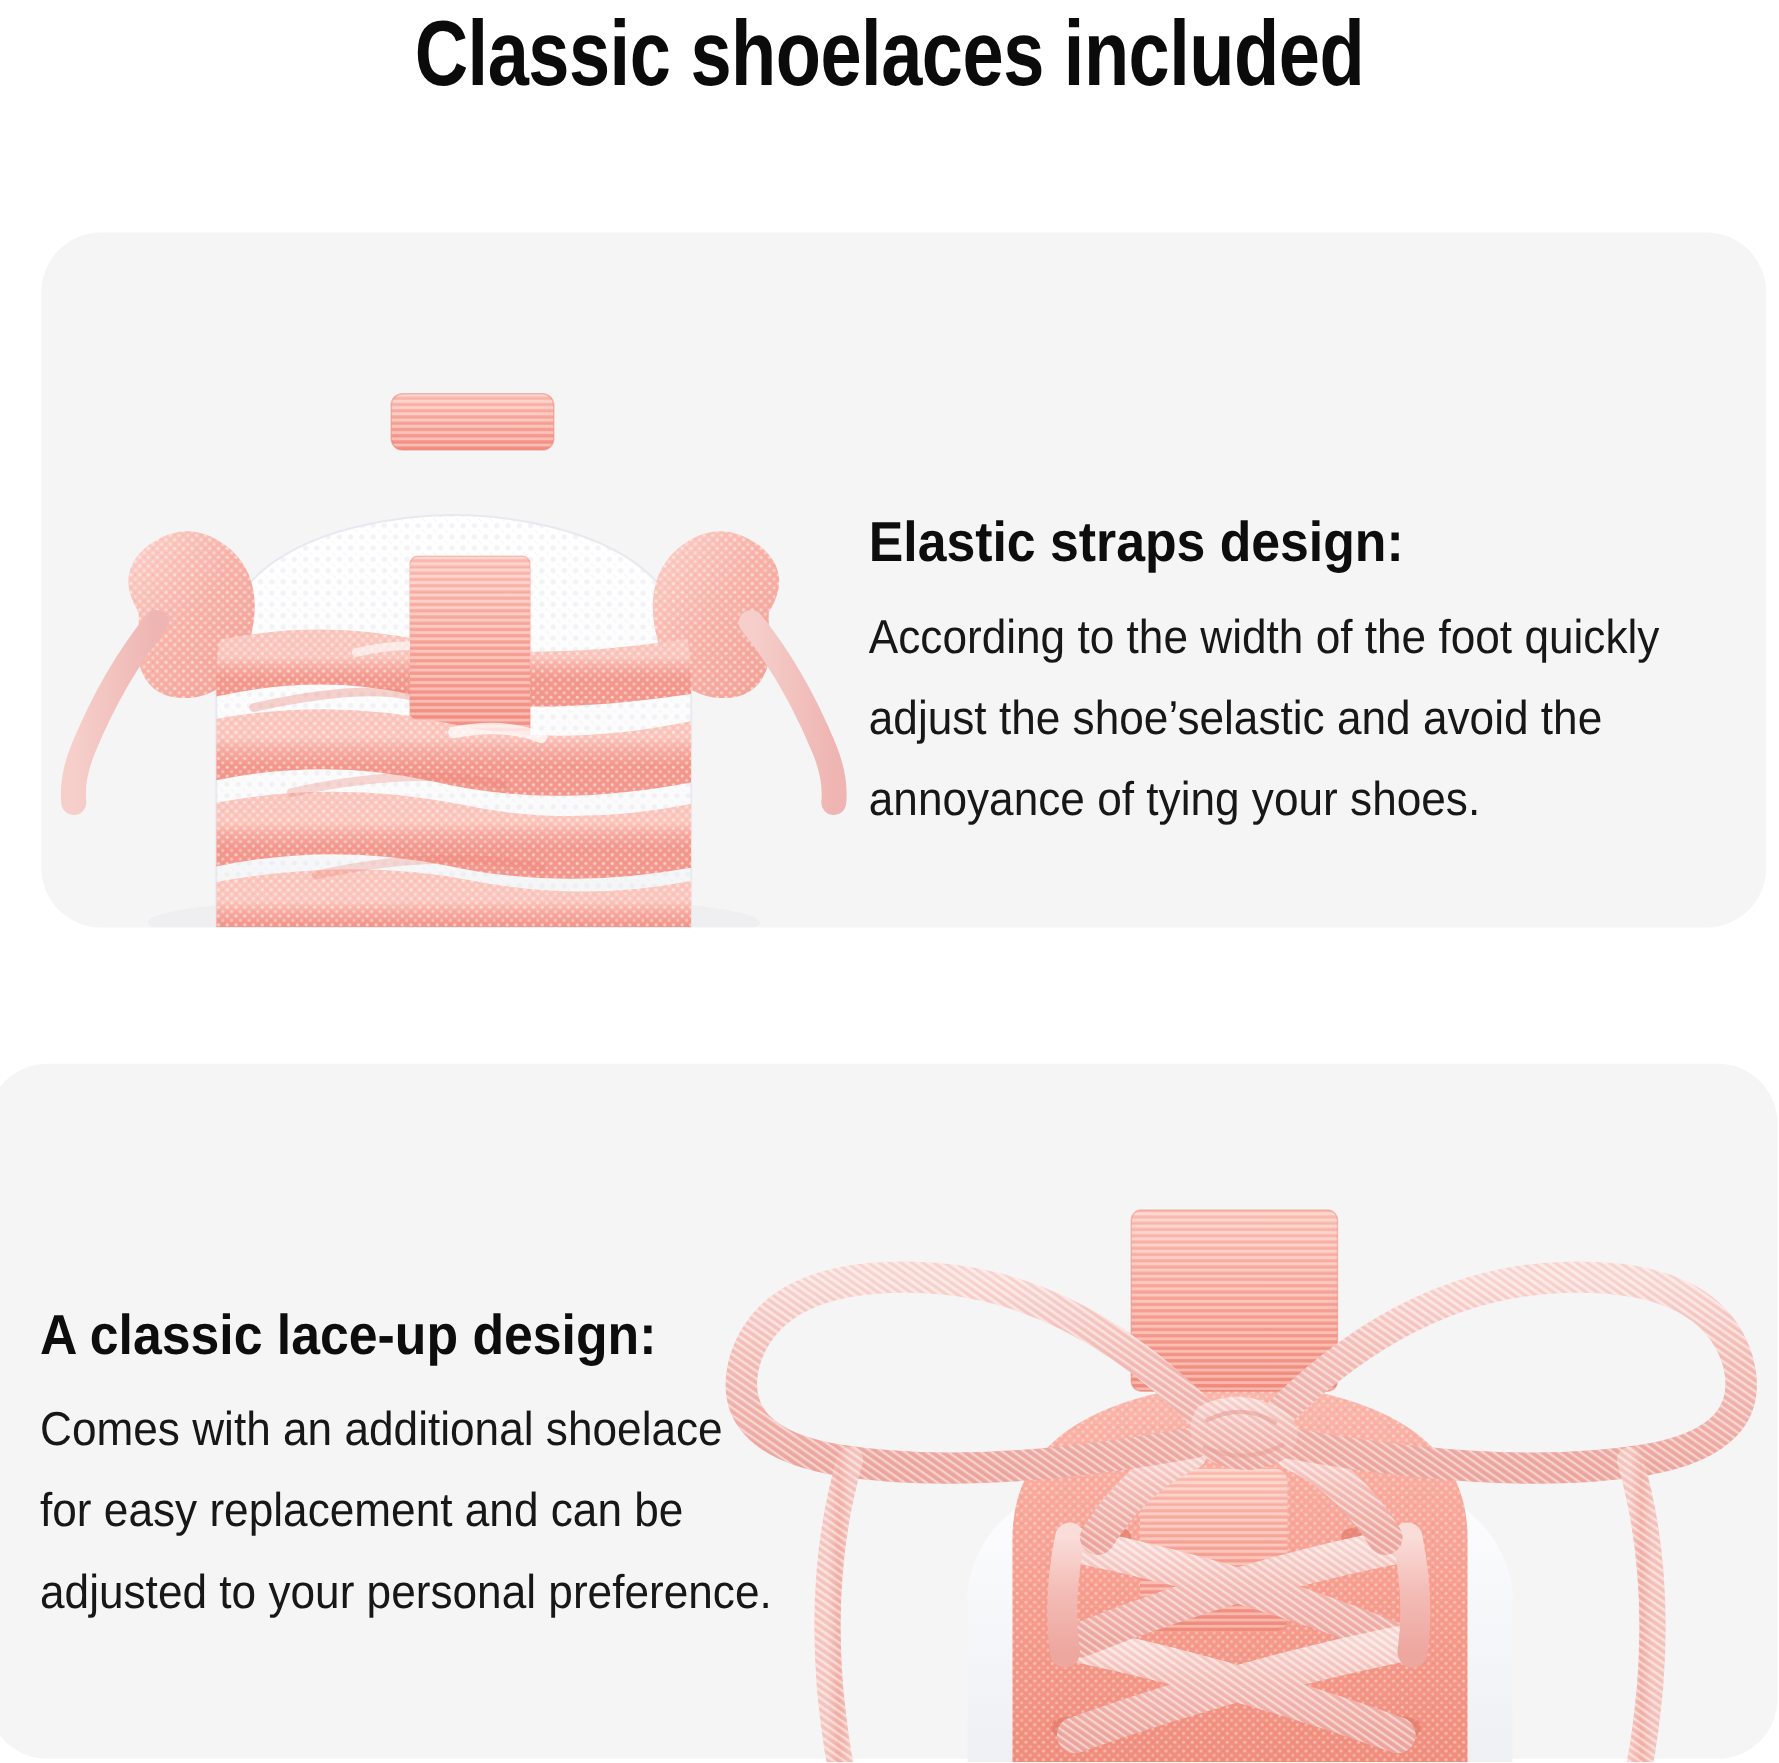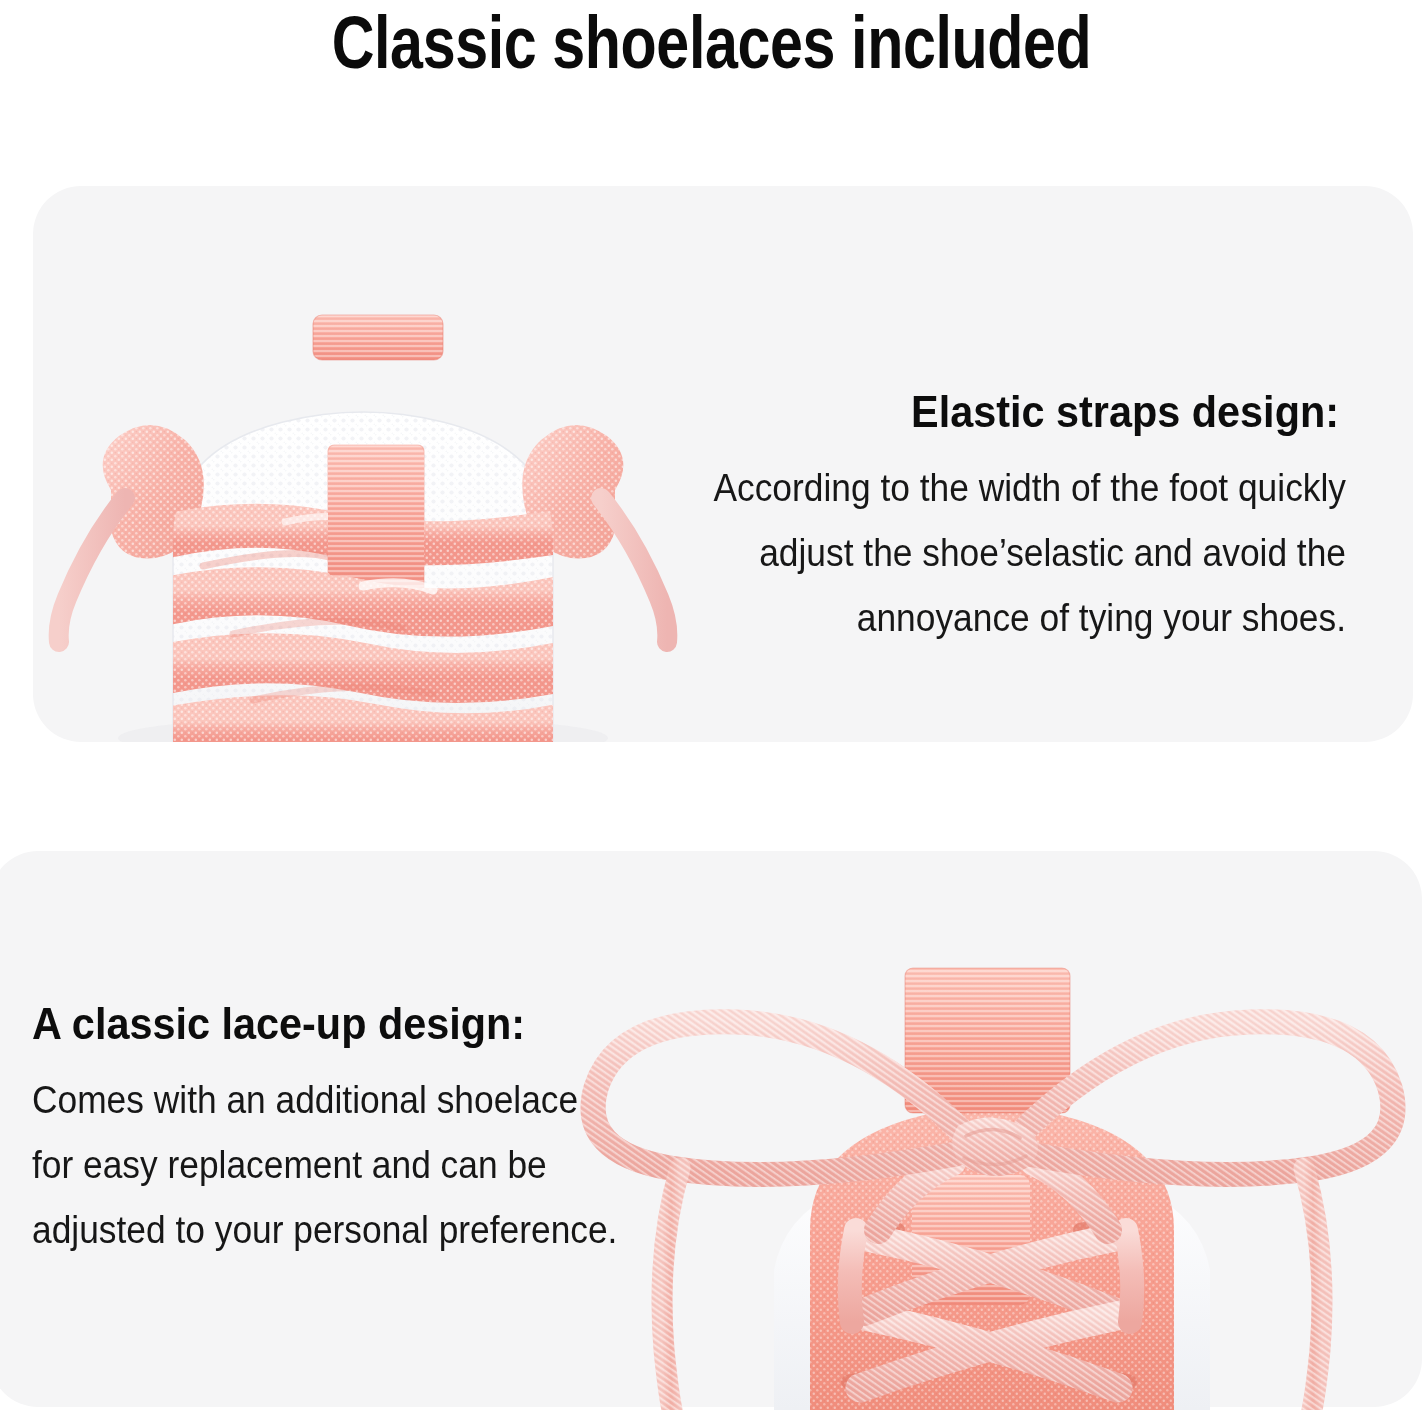--- a/index.html
+++ b/index.html
@@ -52,22 +52,22 @@
     top: 851px;
     width: 1432px;
     height: 556px;
     border-radius: 48px;
   }
 
   
   .text-block {
     position: absolute;
   }
-  #text-block-1 { left: 695px; top: 386px; width: 700px; text-align: right; }
-  #text-block-2 { left:  32px; top: 998px; width: 600px; }
+  #text-block-1 { left: 695px; top: 408px; width: 700px; }
+  #text-block-2 { left:  32px; top: 1042px; width: 600px; }
 
   .feature-heading {
     font-family: "Liberation Sans", sans-serif;
     font-weight: bold;
     font-size: 45px;
     line-height: 52px;
     color: #0d0d0d;
     margin: 0 0 18px 0;
     transform: scaleX(0.92);
     transform-origin: 0 50%;

